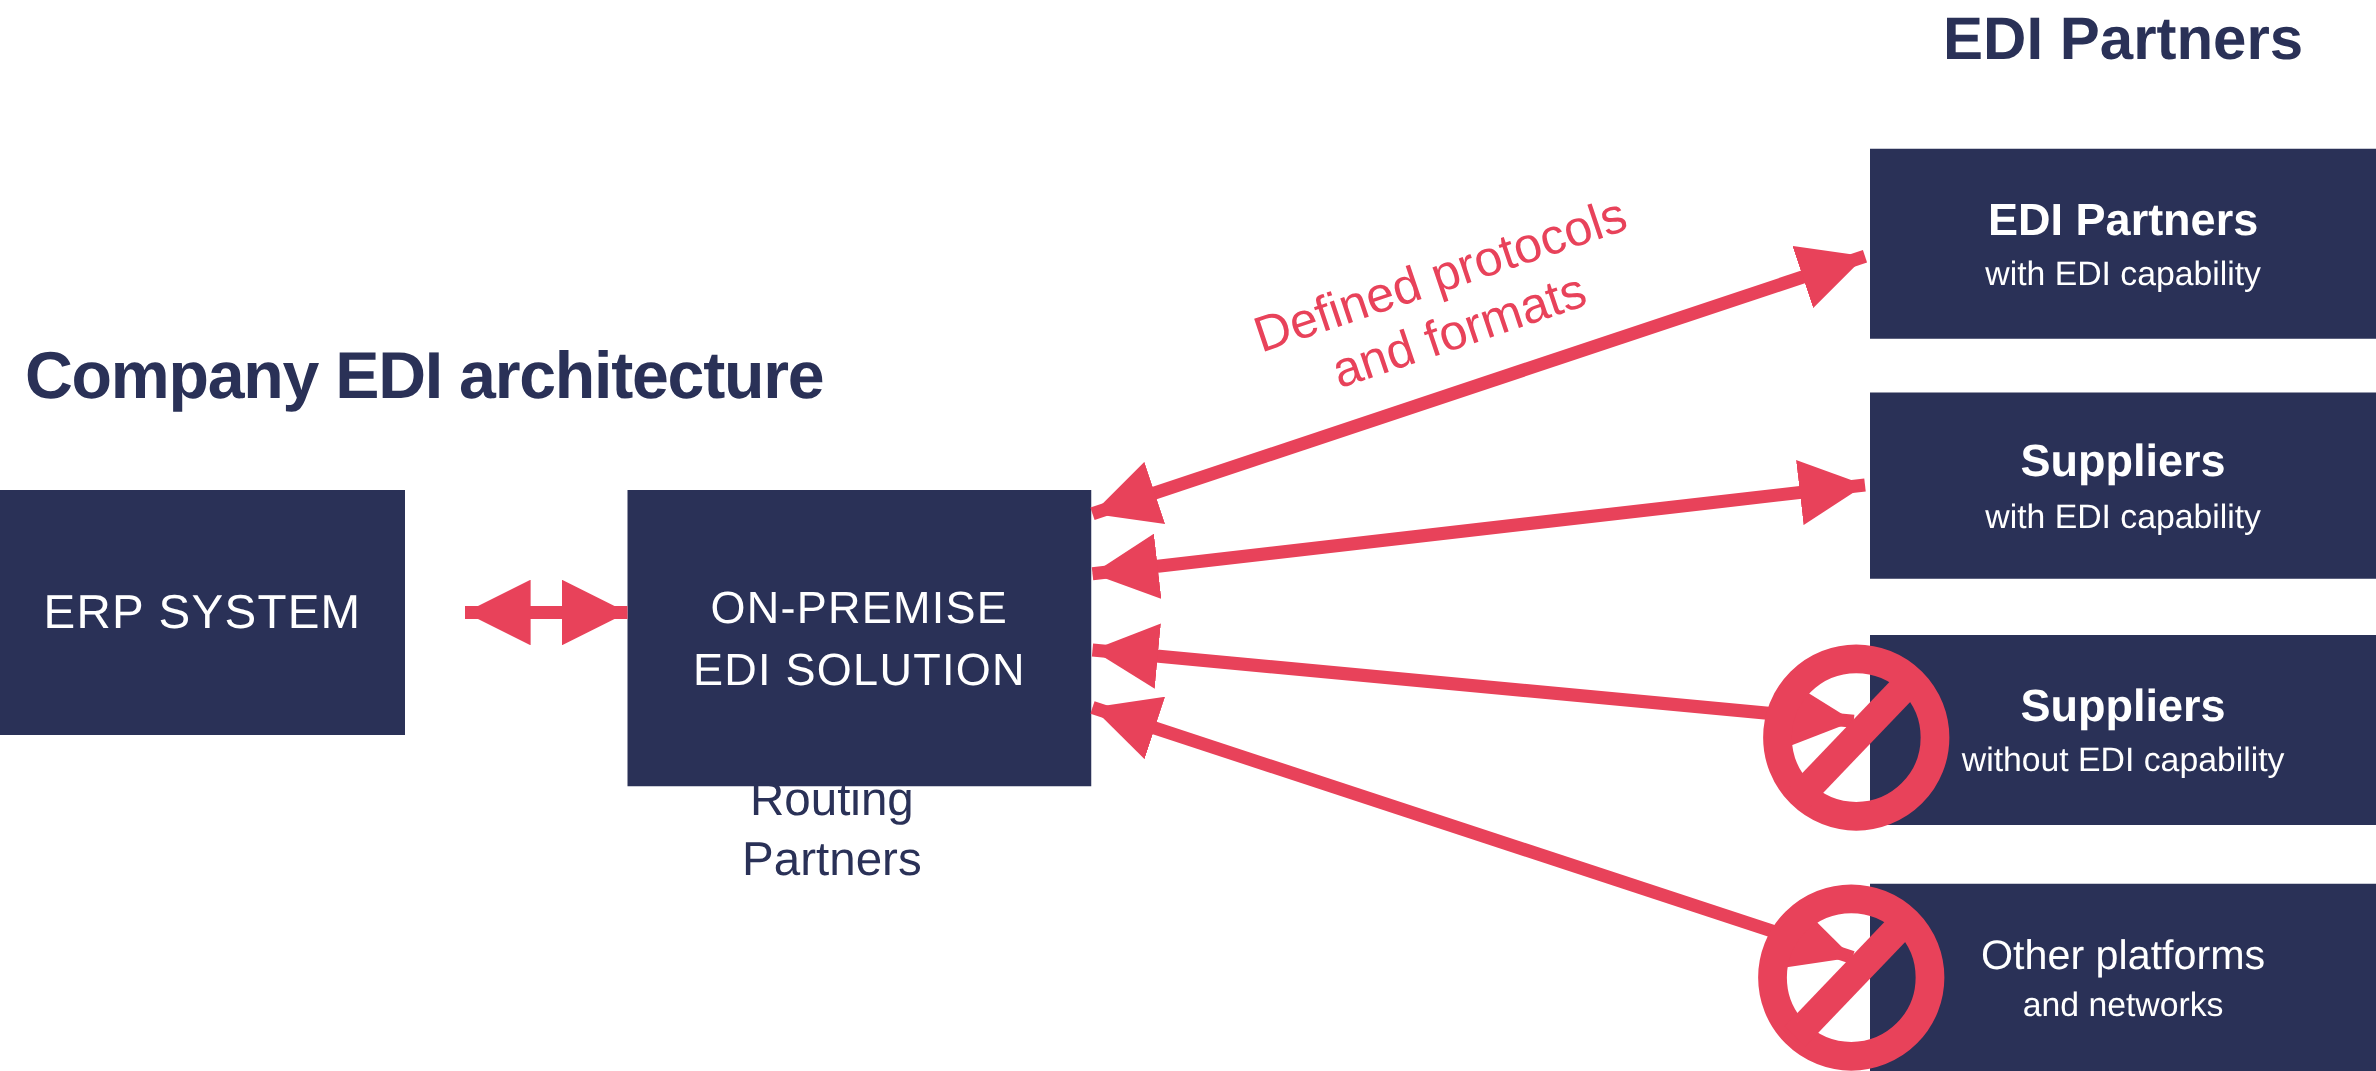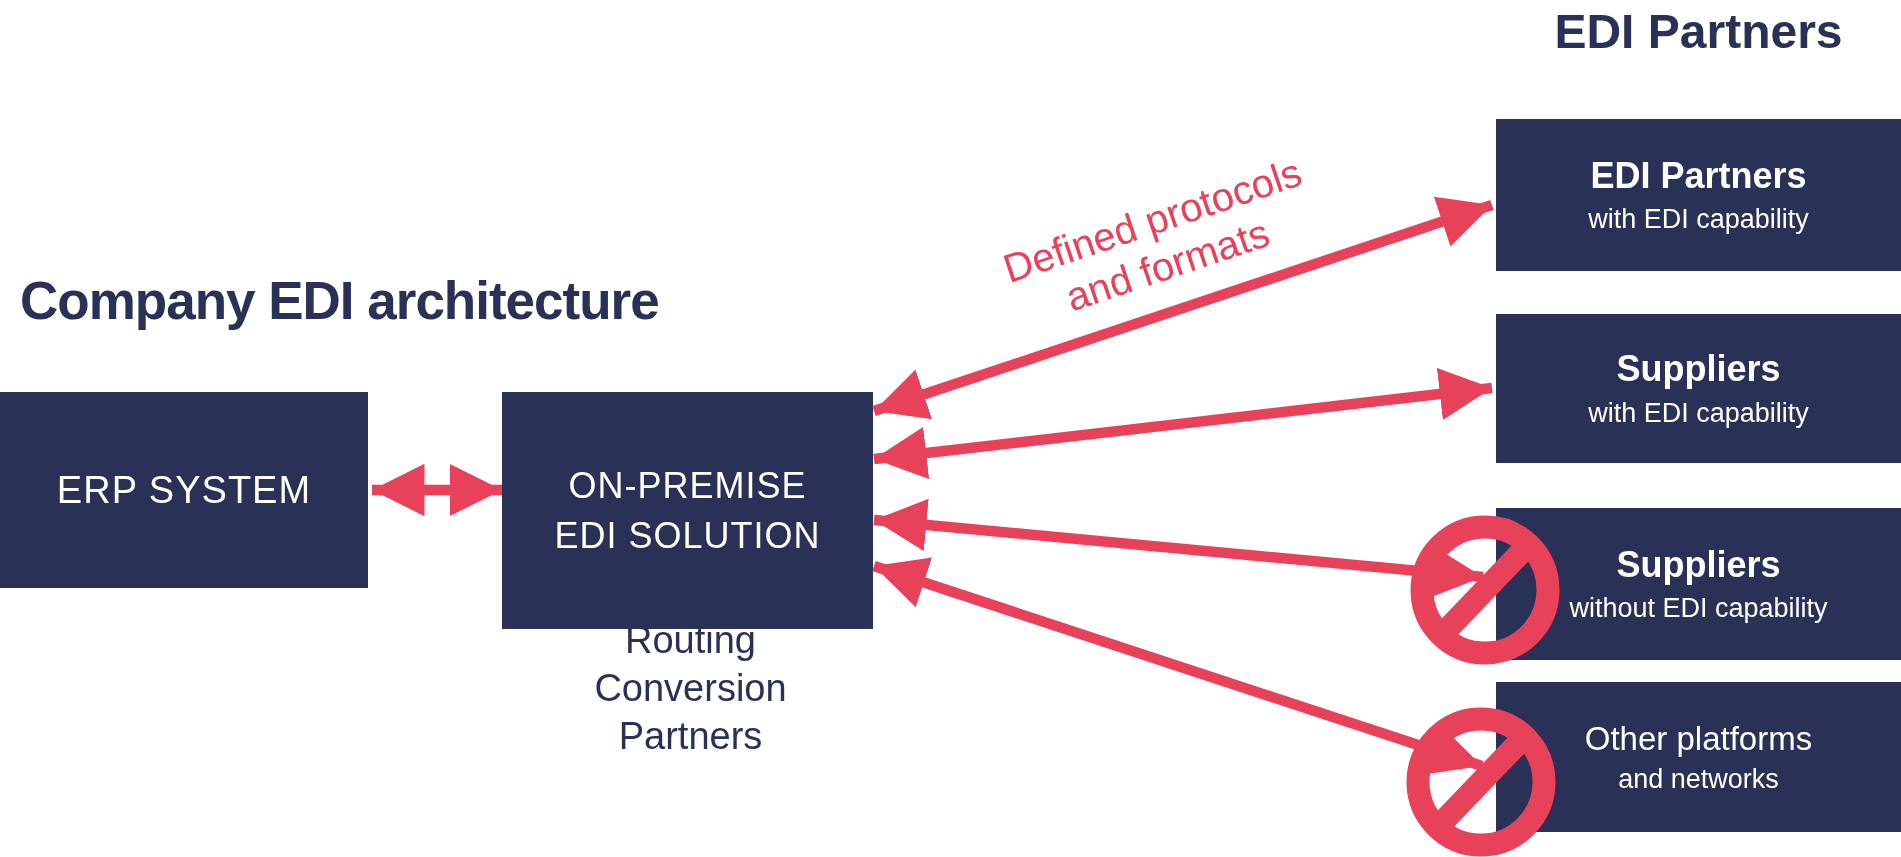--- a/index.html
+++ b/index.html
@@ -21,34 +21,34 @@
   .heading-right{
     left:1496px;top:4px;width:405px;
     font-size:48px;font-weight:bold;text-align:center;
     color:var(--navy);white-space:nowrap;
   }
   .box{
     background:var(--navy);color:#ffffff;
     display:flex;flex-direction:column;align-items:center;justify-content:center;
     text-align:center;
   }
-  .erp-box{left:0;top:392px;width:368px;height:196px;}
+  .erp-box{left:0;top:392px;width:324px;height:196px;}
   .erp-label{font-size:38px;letter-spacing:1px;}
   .onpremise-box{left:502px;top:392px;width:371px;height:237px;}
   .onpremise-line{font-size:36px;letter-spacing:1px;line-height:50px;}
   .functions{
-    left:505px;top:616px;width:371px;
+    left:480px;top:616px;width:371px;
     text-align:center;font-size:38px;line-height:48px;
     color:var(--navy);
   }
   .partner-box{left:1496px;width:405px;gap:7px;}
   .pb1{top:119px;height:152px;}
   .pb2{top:314px;height:149px;}
   .pb3{top:508px;height:152px;}
-  .pb4{top:682px;height:150px;gap:4px;}
+  .pb4{top:707px;height:150px;gap:4px;}
   .partner-title{font-size:36px;font-weight:bold;line-height:1.15;}
   .partner-sub{font-size:27px;line-height:1.2;}
   .partner-box.plain .partner-title{font-weight:normal;font-size:33px;line-height:1.25;}
   .partner-box.plain .partner-sub{line-height:1.25;}
   .arrow-label{
     left:930px;top:196px;width:460px;
     text-align:center;color:var(--red);
     font-size:40px;line-height:47px;
     transform:rotate(-18.6deg);
     white-space:nowrap;
@@ -67,21 +67,20 @@
   <span class="erp-label">ERP SYSTEM</span>
 </div>
 
 <div class="abs box onpremise-box">
   <span class="onpremise-line">ON-PREMISE</span>
   <span class="onpremise-line">EDI SOLUTION</span>
 </div>
 
 <div class="abs functions">
   <div>Routing</div>
-  <div>Conversion</div>
   <div>Partners</div>
 </div>
 
 <div class="abs arrow-label">
   <div>Defined protocols</div>
   <div>and formats</div>
 </div>
 
 <div class="abs box partner-box pb1">
   <span class="partner-title">EDI Partners</span>

